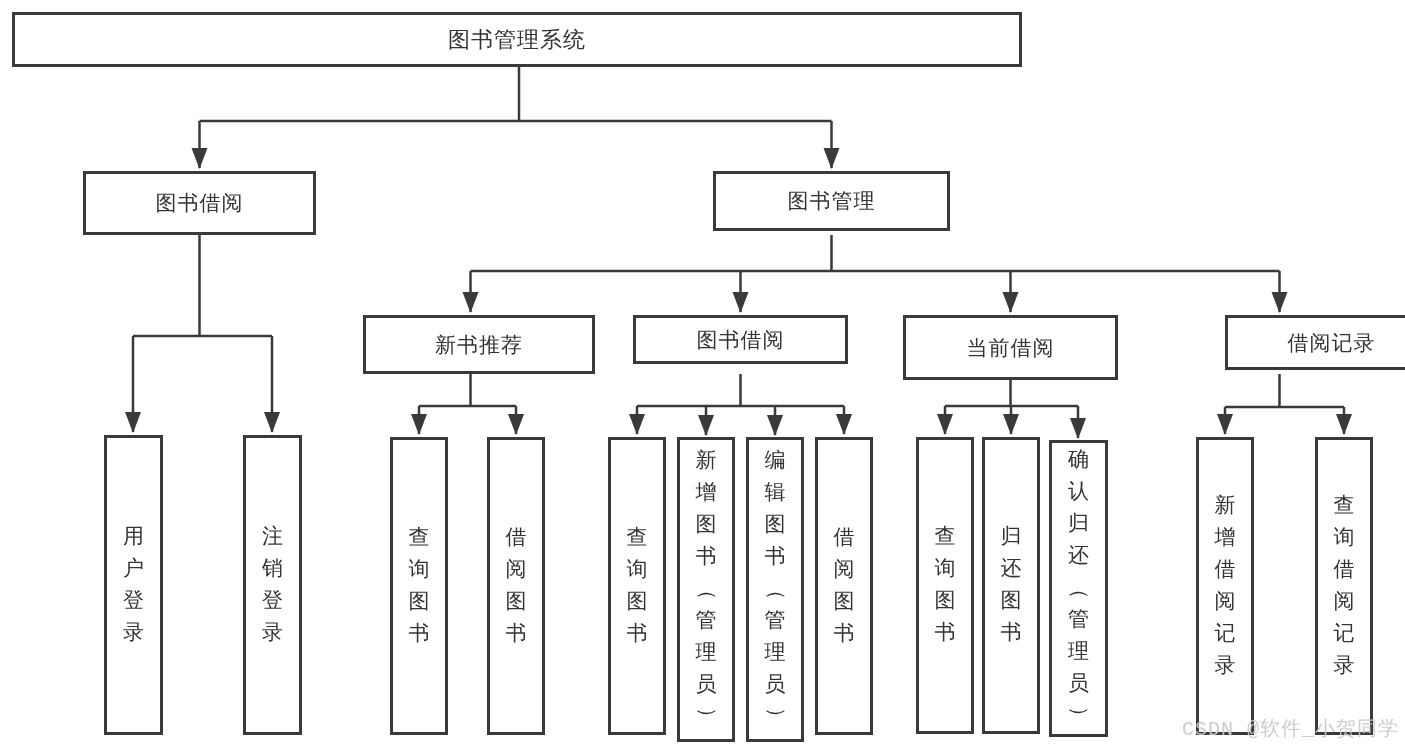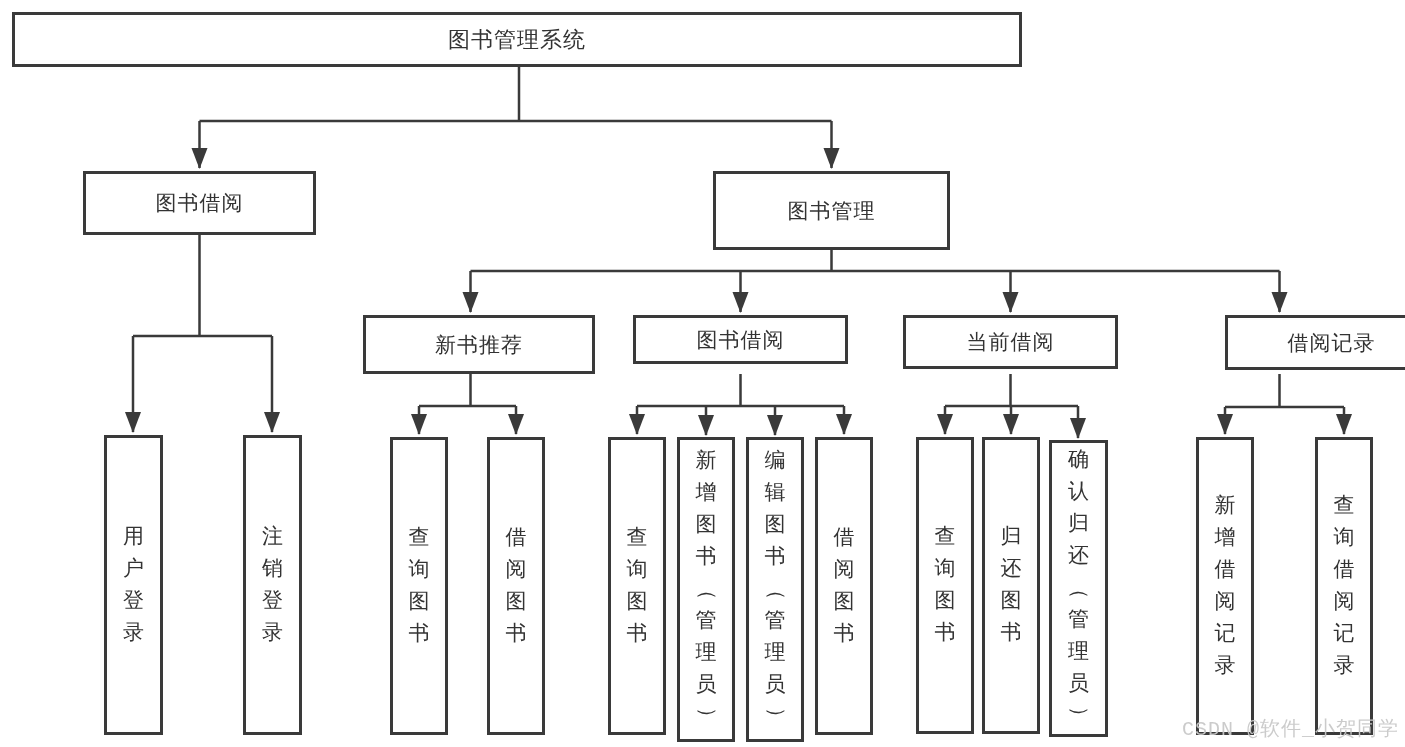--- a/index.html
+++ b/index.html
@@ -113,31 +113,31 @@
     </g>
   </svg>
 
   <div class="node root" style="left:12px;top:12px;width:1010px;height:55px">
     <span class="hlabel">图书管理系统</span>
   </div>
 
   <div class="node" style="left:83px;top:171px;width:233px;height:64px">
     <span class="hlabel">图书借阅</span>
   </div>
-  <div class="node" style="left:713px;top:171px;width:237px;height:79px">
+  <div class="node" style="left:713px;top:171px;width:237px;height:60px">
     <span class="hlabel">图书管理</span>
   </div>
 
   <div class="node" style="left:363px;top:315px;width:232px;height:59px">
     <span class="hlabel">新书推荐</span>
   </div>
   <div class="node" style="left:633px;top:315px;width:215px;height:49px">
     <span class="hlabel">图书借阅</span>
   </div>
-  <div class="node" style="left:903px;top:315px;width:215px;height:54px">
+  <div class="node" style="left:903px;top:315px;width:215px;height:65px">
     <span class="hlabel">当前借阅</span>
   </div>
   <div class="node" style="left:1225px;top:315px;width:213px;height:55px">
     <span class="hlabel">借阅记录</span>
   </div>
 
   <div class="node" style="left:104px;top:435px;width:59px;height:300px">
     <div class="vtext">
         <span>用</span>
         <span>户</span>

